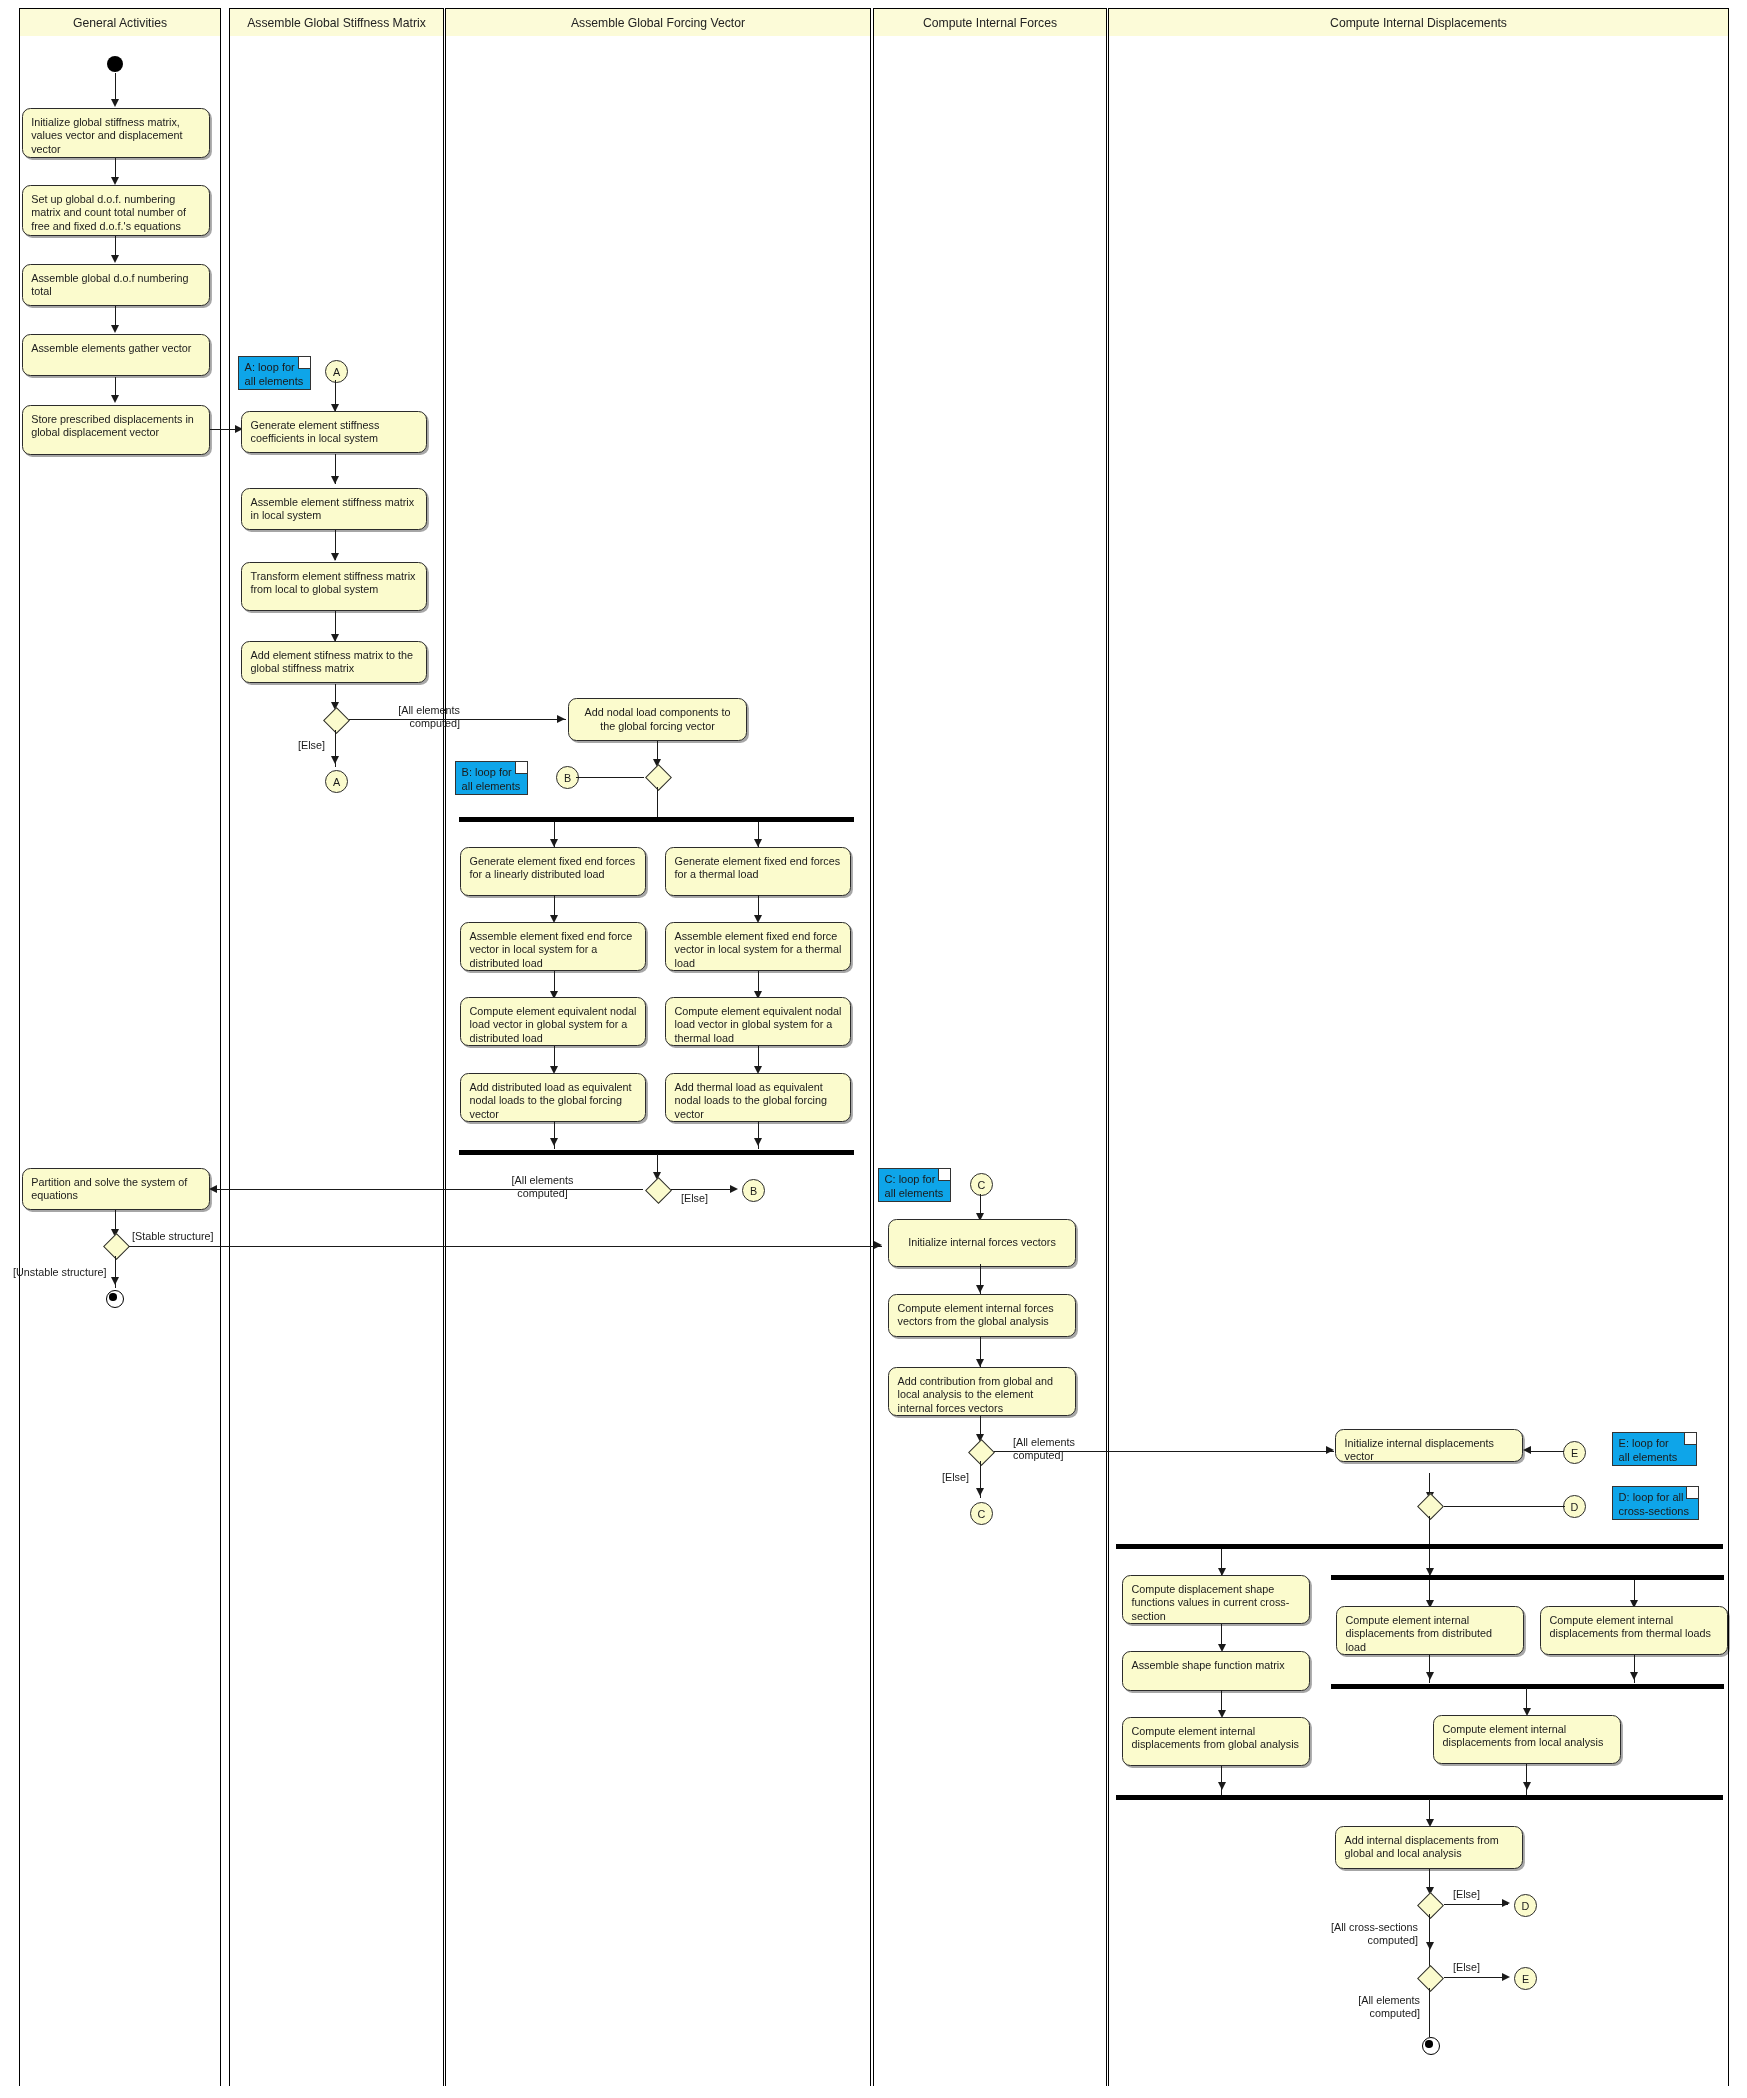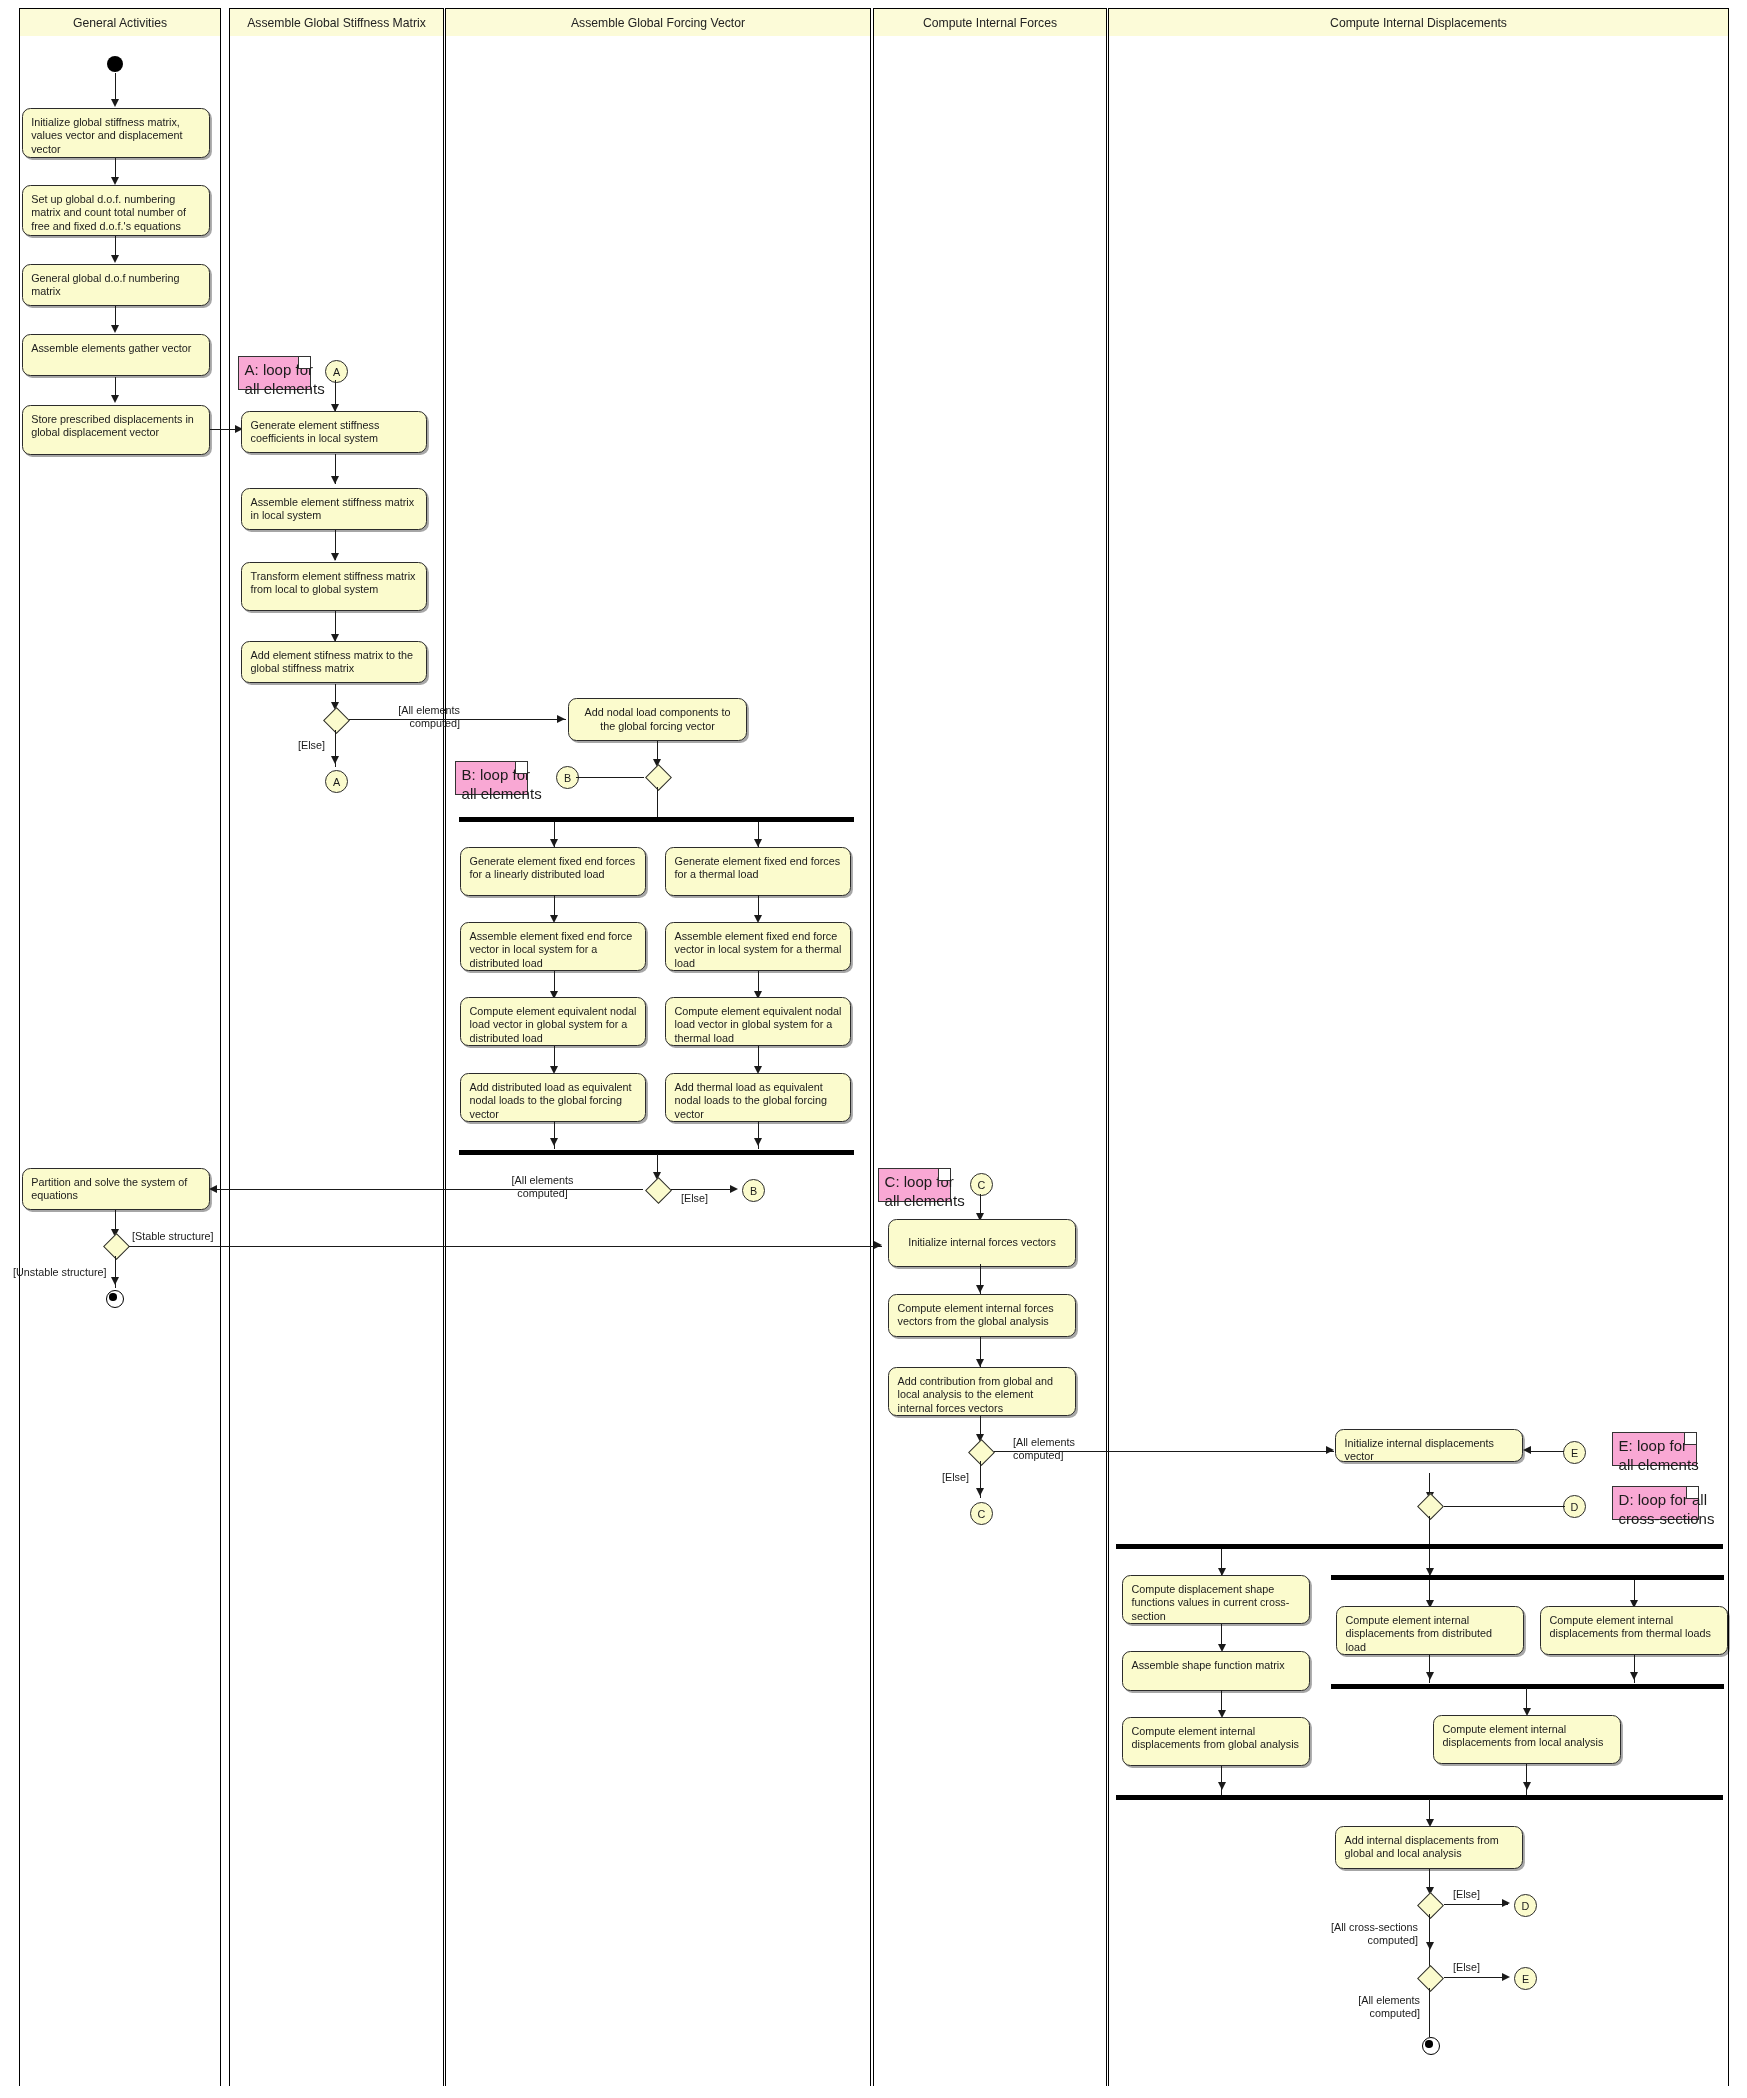--- a/index.html
+++ b/index.html
@@ -12,22 +12,22 @@
              display:flex;align-items:center;justify-content:center;font-size:12.2px;color:#222;}
   .lane-body{position:absolute;left:0;right:0;top:28px;bottom:0;background:#fff;}
 
   
   .act{position:absolute;background:#fbfbcd;border:1.9px solid #2b2b2b;border-radius:8.5px;
        box-sizing:border-box;padding:6.6px 8.5px;font-size:10.8px;line-height:1.28;color:#1b1b1b;
        box-shadow:1.9px 1.9px 0 rgba(0,0,0,.35);}
   .act.center{display:flex;align-items:center;justify-content:center;text-align:center;}
 
   
-  .note{position:absolute;background:#f9a8d4;border:0.9px solid #333;box-sizing:border-box;
-        padding:3.8px 5.6px;font-size:15px;line-height:1.25;color:#1b1b1b;}
+  .note{position:absolute;background:#0ea5e9;border:0.9px solid #333;box-sizing:border-box;
+        padding:3.8px 5.6px;font-size:11px;line-height:1.25;color:#1b1b1b;}
   .note:after{content:"";position:absolute;top:0;right:0;width:11.3px;height:11.3px;
         background:#fff;border-left:0.9px solid #333;border-bottom:0.9px solid #333;}
 
   
   .conn{position:absolute;width:21px;height:21px;border-radius:50%;background:#fbfbcd;border:1.4px solid #2b2b2b;
         display:flex;align-items:center;justify-content:center;font-size:10.8px;color:#1b1b1b;}
 
   
   .diam{position:absolute;width:28px;height:21px;}
   .diam i{position:absolute;left:50%;top:50%;width:17px;height:17px;margin:-8.5px 0 0 -8.5px;
@@ -92,21 +92,21 @@
   <div class="ar down" style="left:111px;top:99px;"></div>
 
   <div class="act" style="left:21.7px;top:108px;width:188px;height:50px;">Initialize global stiffness matrix, values vector and displacement vector</div>
   <div class="v" style="left:115px;top:158px;height:22.6px;"></div>
   <div class="ar down" style="left:111px;top:177px;"></div>
 
   <div class="act" style="left:21.7px;top:185px;width:188px;height:51px;">Set up global d.o.f. numbering matrix and count total number of free and fixed d.o.f.'s equations</div>
   <div class="v" style="left:115px;top:236px;height:22.6px;"></div>
   <div class="ar down" style="left:111px;top:255px;"></div>
 
-  <div class="act" style="left:21.7px;top:264px;width:188px;height:42px;">General global d.o.f numbering matrix</div>
+  <div class="act" style="left:21.7px;top:264px;width:188px;height:42px;">Assemble global d.o.f numbering total</div>
   <div class="v" style="left:115px;top:306px;height:22.6px;"></div>
   <div class="ar down" style="left:111px;top:325px;"></div>
 
   <div class="act" style="left:21.7px;top:334px;width:188px;height:42px;">Assemble elements gather vector</div>
   <div class="v" style="left:115px;top:377px;height:22.6px;"></div>
   <div class="ar down" style="left:111px;top:395px;"></div>
 
   <div class="act" style="left:21.7px;top:405px;width:188px;height:50px;">Store prescribed displacements in global displacement vector</div>
 
   <div class="h" style="left:210px;top:429px;width:34px;"></div>

